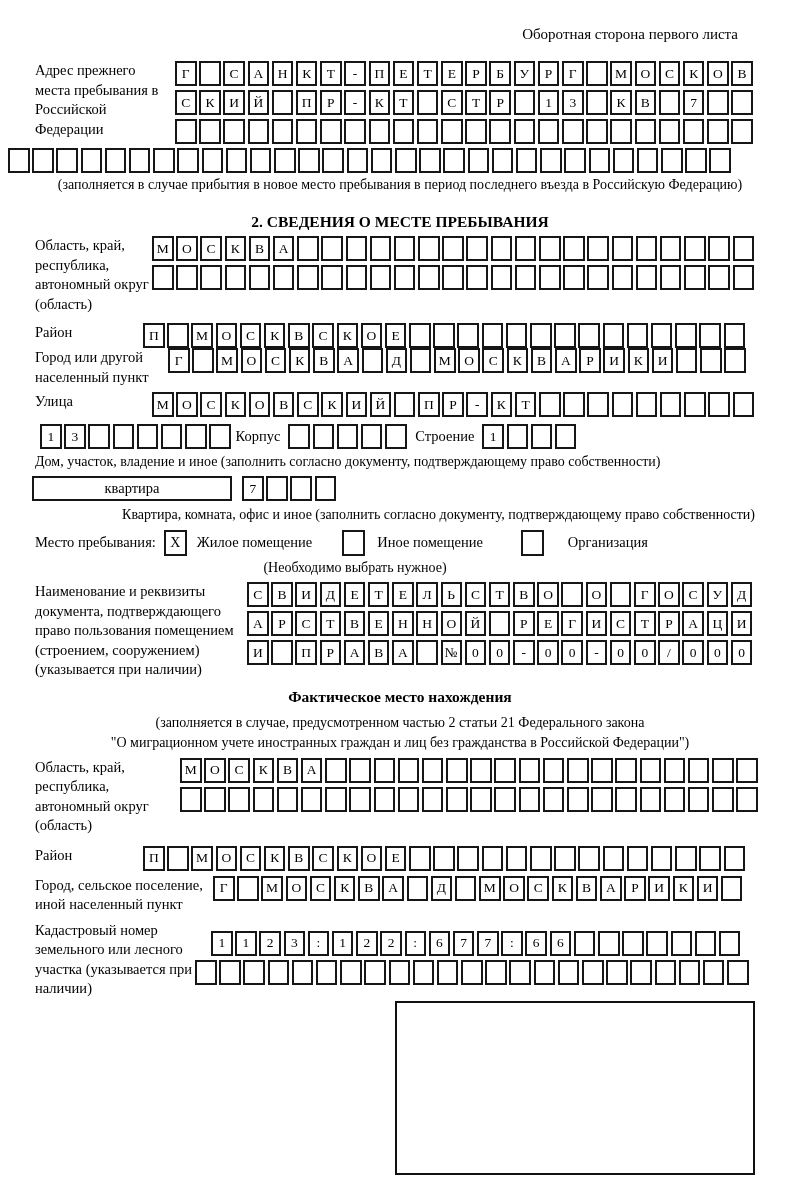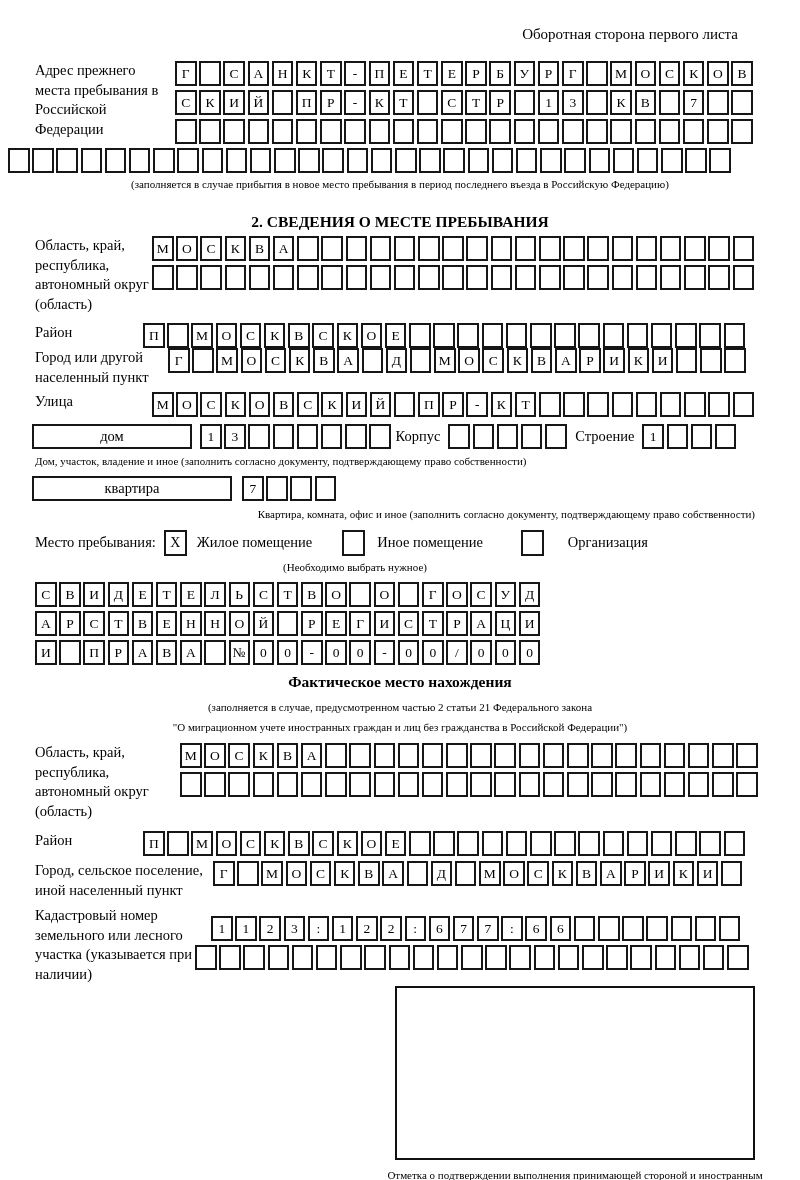--- a/index.html
+++ b/index.html
@@ -20,21 +20,21 @@
     font-size:13.5px; font-family:"Liberation Serif",serif;
   }
   .cbox{
     box-sizing:border-box; width:23px; height:26px; border:2px solid #161616;
     display:flex; align-items:center; justify-content:center; font-size:14px;
   }
   .wbox{
     box-sizing:border-box; border:2px solid #161616; height:25px;
     display:flex; align-items:center; justify-content:center; font-size:14.5px;
   }
-  .cap{ font-size:11px; line-height:17px; }
+  .cap{ font-size:14px; line-height:17px; }
   .center{ text-align:center; }
   .bold-title{ font-weight:bold; font-size:15.5px; text-align:center; }
   .inline-lbl{ font-size:14.5px; line-height:25px; }
   .stamp-box{ box-sizing:border-box; width:360px; height:174px; border:2.5px solid #111; background:#fff; }
 </style>
 </head>
 <body>
 
 <div class="page">
 
@@ -307,21 +307,20 @@
           <div class="cell"></div>
           <div class="cell"></div>
           <div class="cell"></div>
           <div class="cell"></div>
           <div class="cell"></div>
           <div class="cell"></div>
         </div>
     </div>
 
     <div style="display:flex;align-items:flex-start;margin-top:7px;margin-left:-3px;">
-      <div class="wbox" style="width:160px;">дом</div>
       <div class="cellrow" style="margin-left:8px;">
           <div class="cell">1</div>
           <div class="cell">3</div>
           <div class="cell"></div>
           <div class="cell"></div>
           <div class="cell"></div>
           <div class="cell"></div>
           <div class="cell"></div>
           <div class="cell"></div>
         </div>
@@ -359,20 +358,21 @@
       <div class="cbox" style="margin-left:8px;">X</div>
       <div class="flabel" style="margin-left:10px;">Жилое помещение</div>
       <div class="cbox" style="margin-left:30px;"></div>
       <div class="flabel" style="margin-left:12px;">Иное помещение</div>
       <div class="cbox" style="margin-left:38px;"></div>
       <div class="flabel" style="margin-left:24px;">Организация</div>
     </div>
     <div class="cap center" style="margin-left:170px;width:300px;margin-top:3px;">(Необходимо выбрать нужное)</div>
 
     <div class="field" style="margin-top:6px;">
+      <div class="flabel" style="width:212px;">Наименование и реквизиты документа, подтверждающего право пользования помещением (строением, сооружением) (указывается при наличии)</div>
       <div class="rows">
         <div class="cellrow">
             <div class="cell">С</div>
             <div class="cell">В</div>
             <div class="cell">И</div>
             <div class="cell">Д</div>
             <div class="cell">Е</div>
             <div class="cell">Т</div>
             <div class="cell">Е</div>
             <div class="cell">Л</div>

